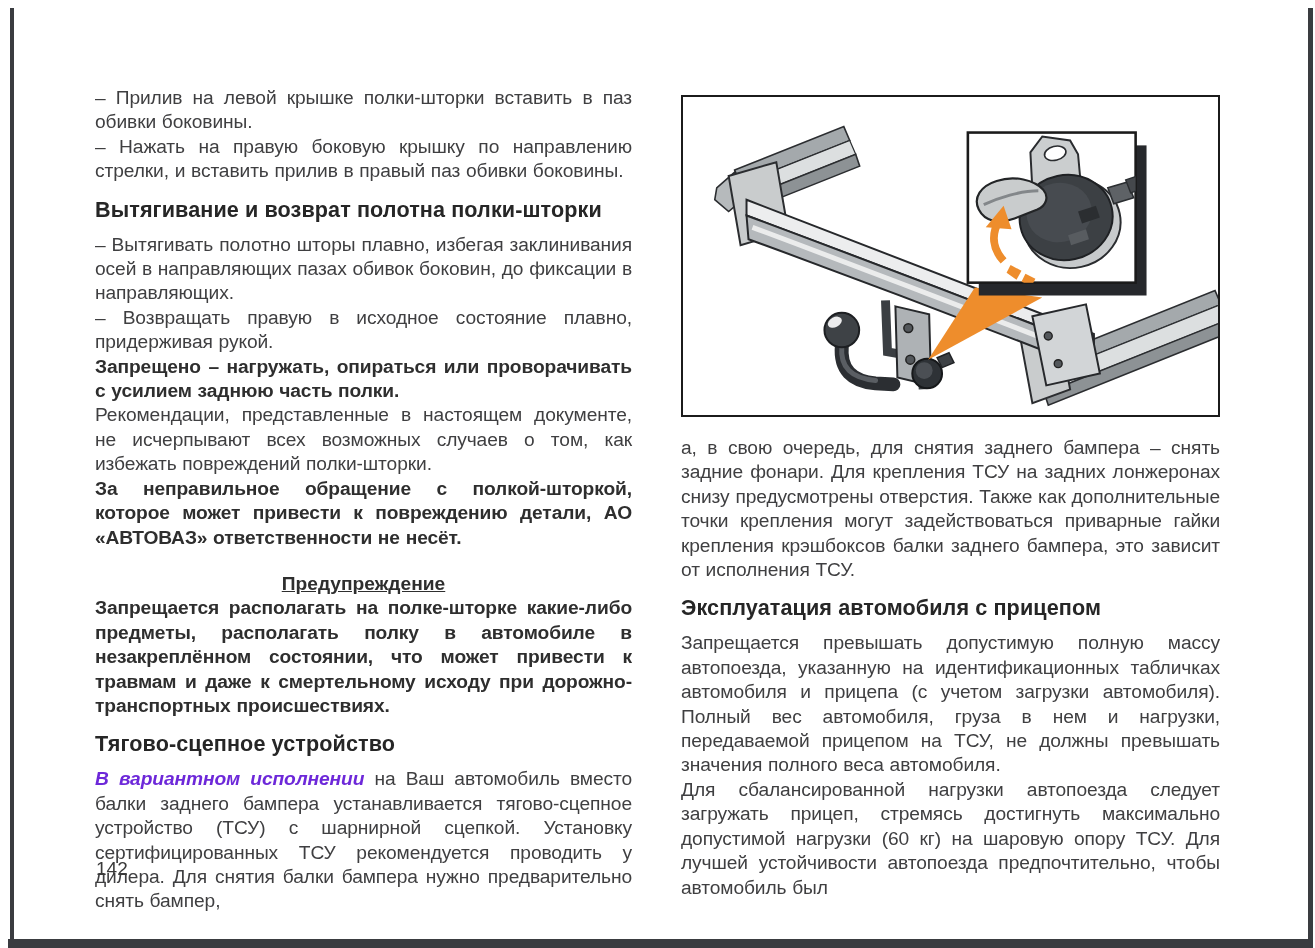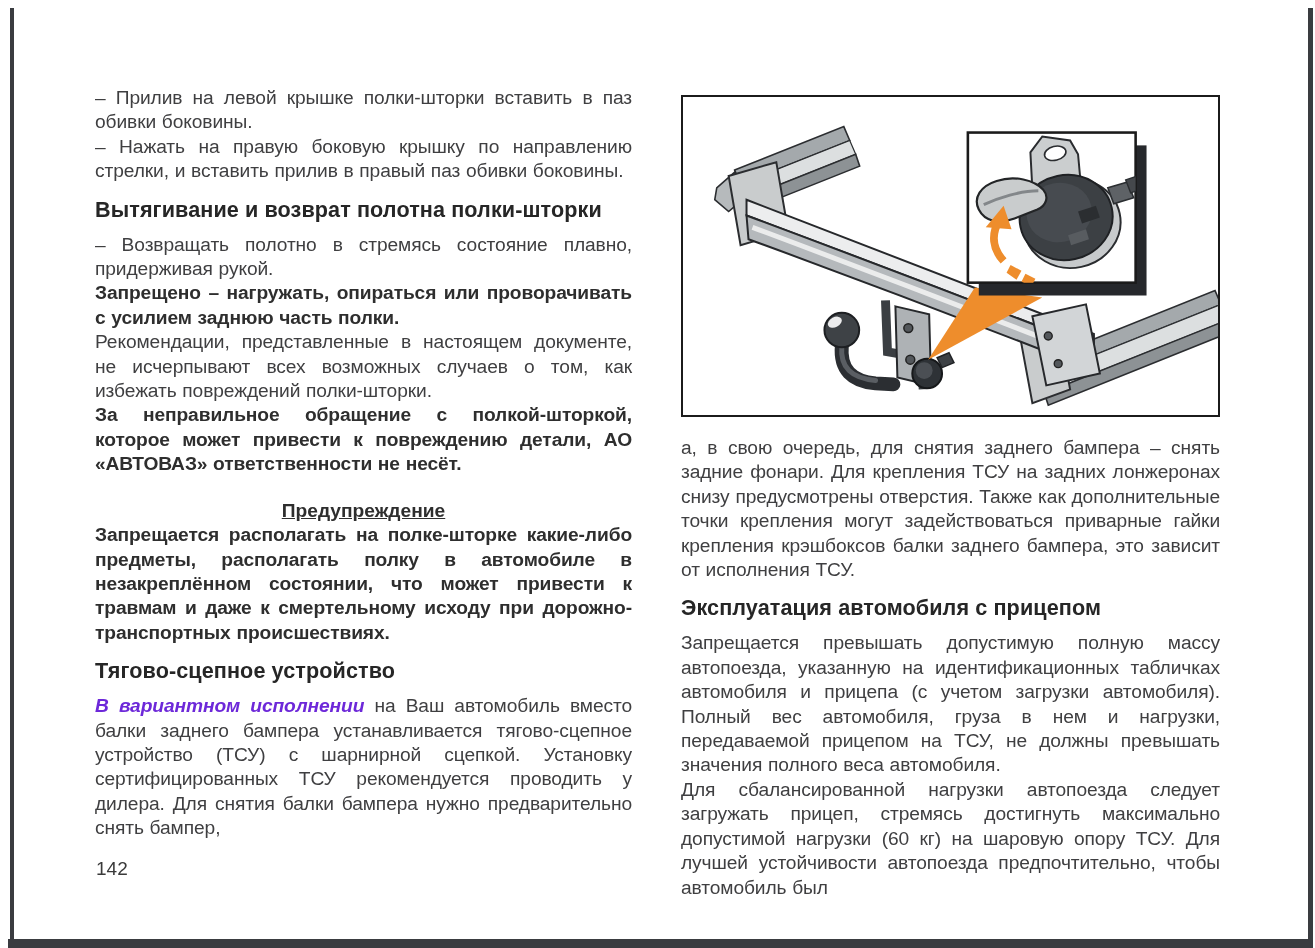--- a/index.html
+++ b/index.html
@@ -58,21 +58,22 @@
 <body>
 
 <div class="frame frame-left"></div>
 <div class="frame frame-right"></div>
 <div class="frame frame-bottom"></div>
 
 <div class="col col-left">
   <p class="body">– Прилив на левой крышке полки-шторки вставить в паз обивки боковины.</p>
   <p class="body">– Нажать на правую боковую крышку по направлению стрелки, и вставить прилив в правый паз обивки боковины.</p>
   <div class="h">Вытягивание и возврат полотна полки-шторки</div>
-  <p class="body">– Возвращать полотно в стремясь состояние плавно, придерживая рукой.</p>
+  <p class="body">– Вытягивать полотно шторы плавно, избегая заклинивания осей в направляющих пазах обивок боковин, до фиксации в направляющих.</p>
+  <p class="body">– Возвращать правую в исходное состояние плавно, придерживая рукой.</p>
   <p class="body bold">Запрещено – нагружать, опираться или проворачивать с усилием заднюю часть полки.</p>
   <p class="body">Рекомендации, представленные в настоящем документе, не исчерпывают всех возможных случаев о том, как избежать повреждений полки-шторки.</p>
   <p class="body bold">За неправильное обращение с полкой-шторкой, которое может привести к повреждению детали, АО «АВТОВАЗ» ответственности не несёт.</p>
   <p class="warn-title">Предупреждение</p>
   <p class="body bold">Запрещается располагать на полке-шторке какие-либо предметы, располагать полку в автомобиле в незакреплённом состоянии, что может привести к травмам и даже к смертельному исходу при дорожно-транспортных происшествиях.</p>
   <div class="h">Тягово-сцепное устройство</div>
   <p class="body"><span class="bi">В вариантном исполнении</span><span> на Ваш автомобиль вместо балки заднего бампера устанавливается тягово-сцепное устройство (ТСУ) с шарнирной сцепкой. Установку сертифицированных ТСУ рекомендуется проводить у дилера. Для снятия балки бампера нужно предварительно снять бампер,</span></p>
 </div>
 
 <div class="col col-right">

